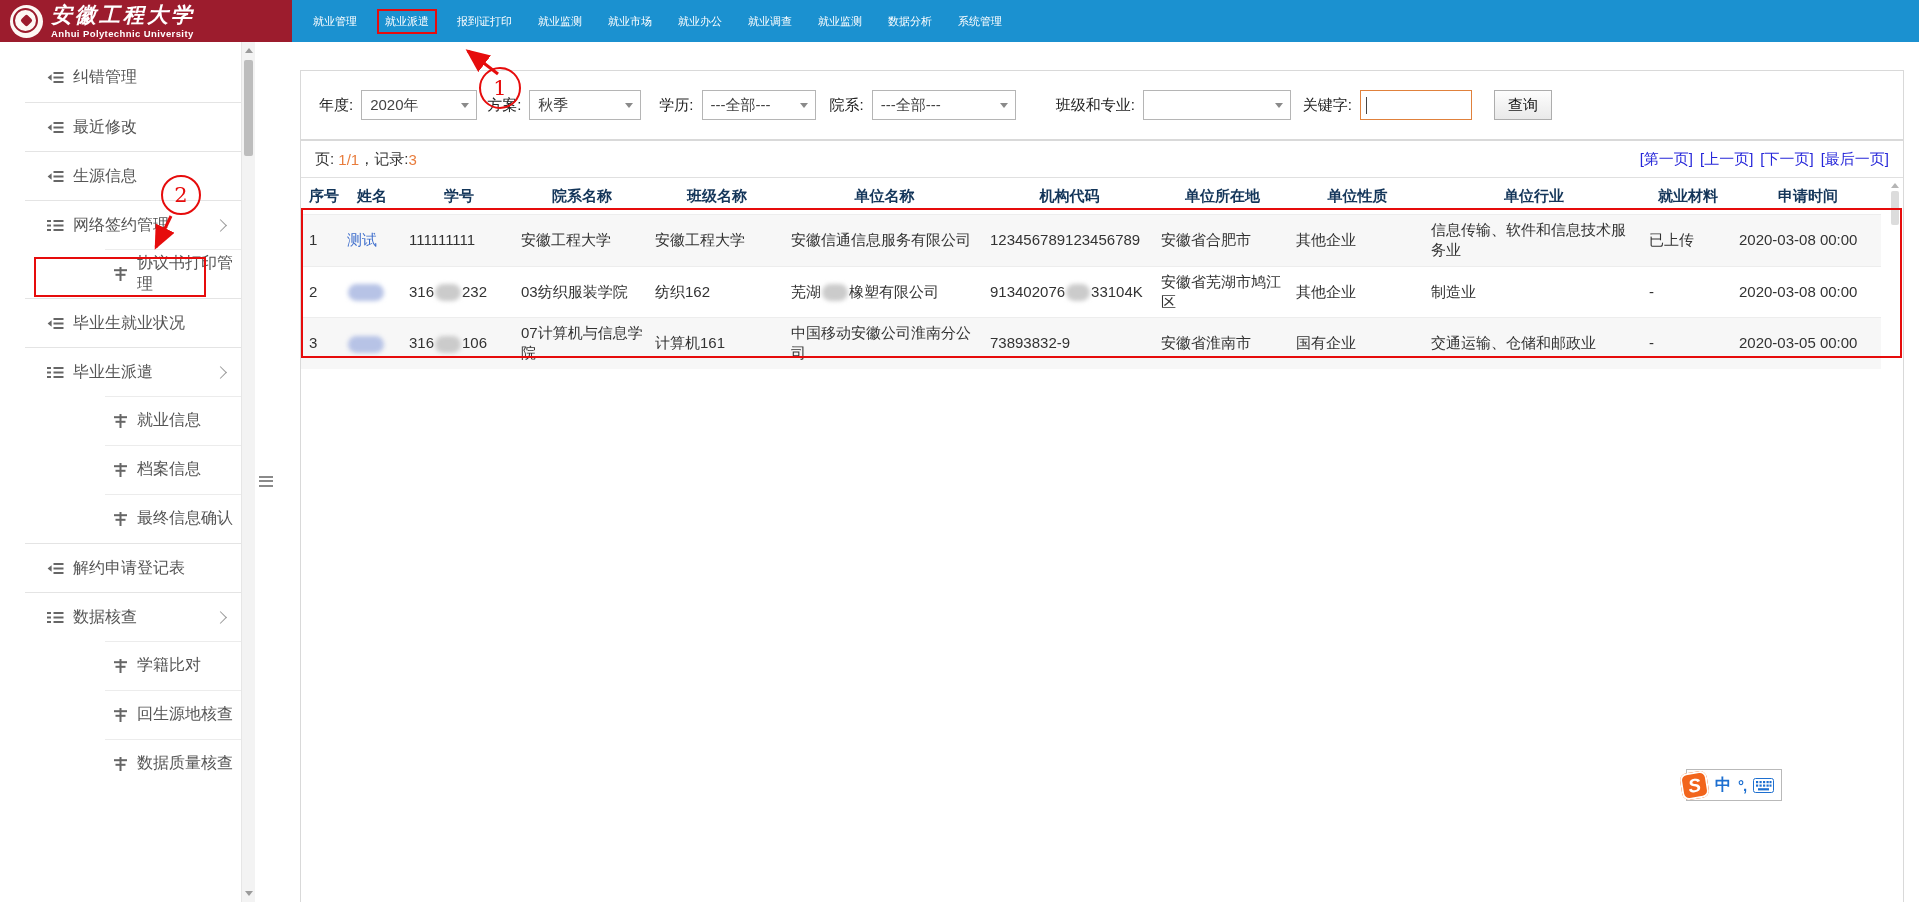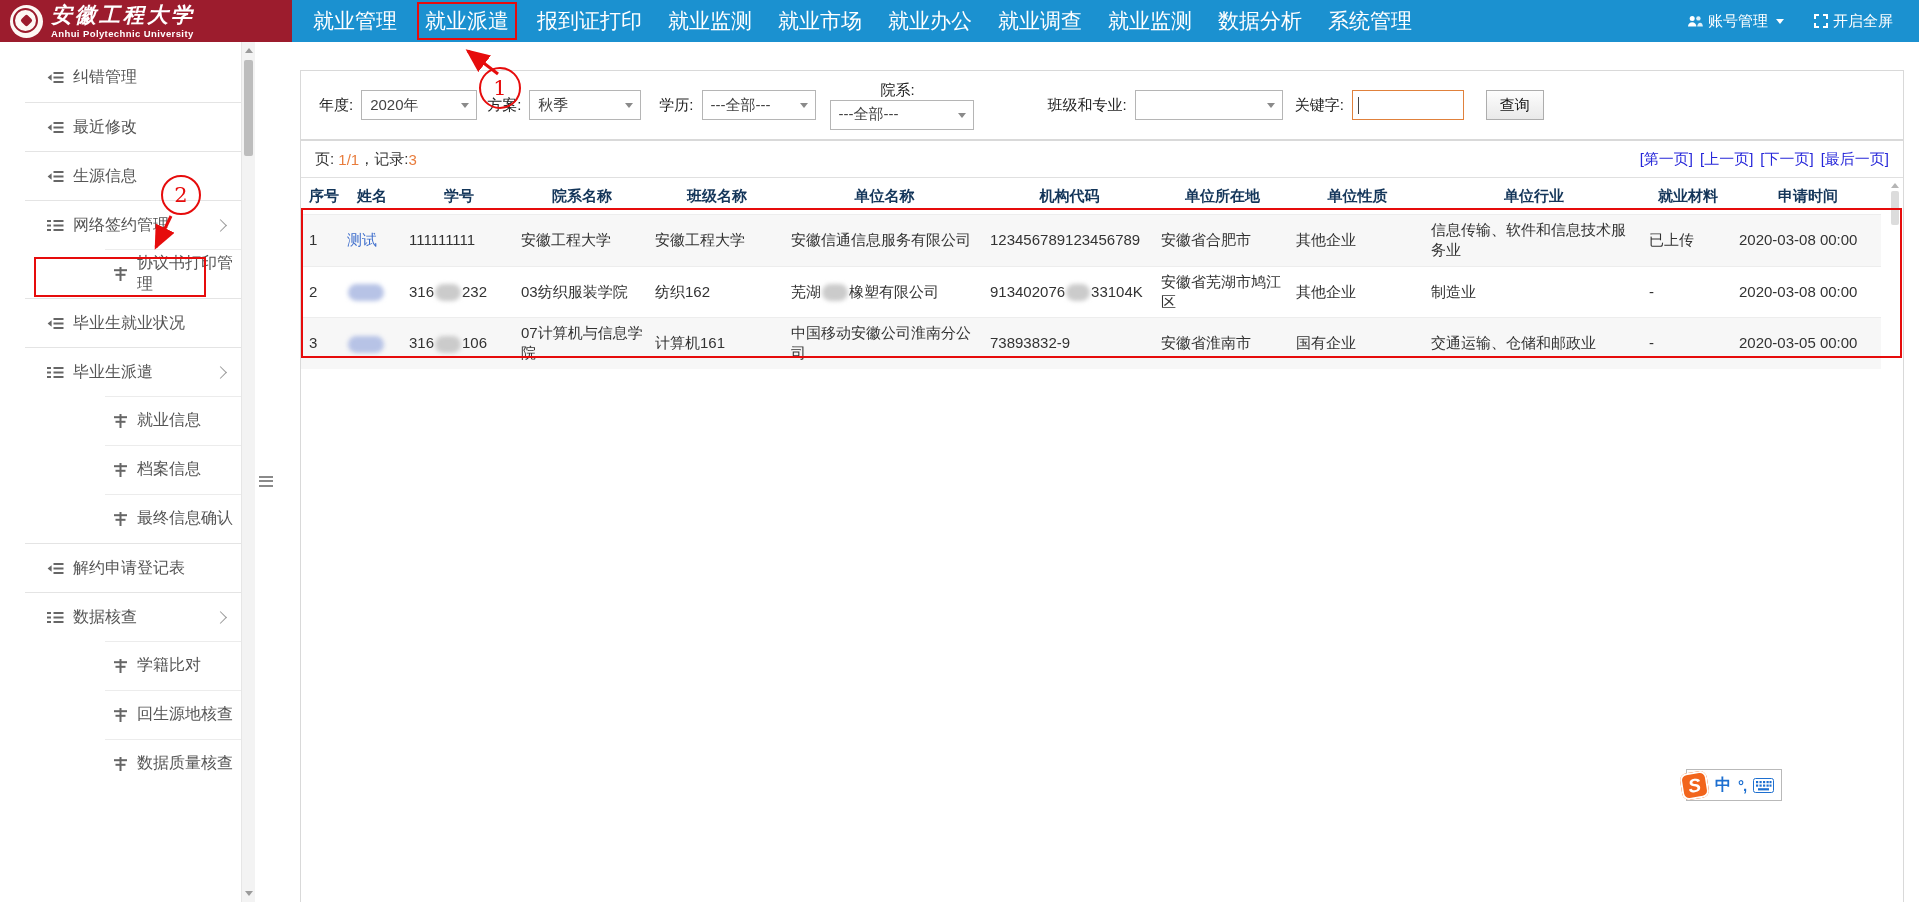--- a/index.html
+++ b/index.html
@@ -11,21 +11,21 @@
   
   .topbar{position:absolute;top:0;left:0;right:0;height:42px;background:#1b91d0;display:flex;align-items:stretch;z-index:5;}
   .logo-block{width:282px;background:#9c1c2d;display:flex;align-items:center;padding-left:10px;gap:8px;flex:none;}
   .seal{width:33px;height:33px;border-radius:50%;background:#fdf8f4;position:relative;flex:none;}
   .seal::before{content:"";position:absolute;left:3px;top:3px;width:25px;height:25px;border:2px solid #9c1c2d;border-radius:50%;box-sizing:border-box;}
   .seal::after{content:"";position:absolute;left:12px;top:11px;width:9px;height:9px;background:#9c1c2d;border-radius:2px;transform:rotate(45deg);}
   .uni-txt{display:flex;flex-direction:column;line-height:1;}
   .uni-cn{color:#fff;font-family:"DejaVu Serif","Liberation Serif",serif;font-style:italic;font-weight:bold;font-size:21px;letter-spacing:3px;white-space:nowrap;}
   .uni-en{color:#fff;font-size:9.5px;font-weight:bold;margin-top:4px;letter-spacing:.4px;white-space:nowrap;}
   .main-nav{display:flex;align-items:center;margin-left:8px;}
-  .nav-item{color:#fff;font-size:21px;padding:0 13px;height:42px;display:flex;align-items:center;cursor:pointer;white-space:nowrap;}
+  .nav-item{color:#fff;font-size:11px;padding:0 13px;height:42px;display:flex;align-items:center;cursor:pointer;white-space:nowrap;}
   .nav-item .nav-lbl{display:inline-block;}
   .nav-item.hl .nav-lbl{border:2.5px solid #e60c0c;padding:3px 6px;margin:-3px -6px;}
   .top-right{margin-left:auto;display:flex;align-items:center;gap:30px;padding-right:26px;color:#fff;font-size:15px;}
   .tr-item{display:flex;align-items:center;gap:5px;cursor:pointer;white-space:nowrap;}
   .caret-down{width:0;height:0;border-left:4.5px solid transparent;border-right:4.5px solid transparent;border-top:5px solid #fff;margin-left:3px;}
   
   .sidebar{position:absolute;top:42px;left:0;width:241px;bottom:0;background:#fff;padding-top:11px;box-sizing:border-box;z-index:2;}
   .side-item{position:relative;height:49px;display:flex;align-items:center;gap:9px;font-size:16px;color:#555;cursor:pointer;box-sizing:border-box;margin-left:25px;}
   .side-item.top{padding-left:22px;border-top:1px solid #e4e4e4;}
   .side-item.top.first{border-top:none;}
@@ -115,38 +115,20 @@
       <div class="nav-item">
         <span class="nav-lbl">就业监测</span>
       </div>
       <div class="nav-item">
         <span class="nav-lbl">数据分析</span>
       </div>
       <div class="nav-item">
         <span class="nav-lbl">系统管理</span>
       </div>
     </div>
-  <div class="top-right">
-    <div class="tr-item">
-      <svg width="16" height="13" viewBox="0 0 16 13">
-        <circle cx="5.2" cy="3.4" r="2.5" fill="#fff"></circle>
-        <path d="M1 11.5c0-2.7 1.9-4.3 4.2-4.3s4.2 1.6 4.2 4.3z" fill="#fff"></path>
-        <circle cx="11.4" cy="3.4" r="2.2" fill="#fff" opacity=".85"></circle>
-        <path d="M10.2 11.5c.2-2.2 1.4-3.8 3-3.8 1.5 0 2.6 1.4 2.6 3.8z" fill="#fff" opacity=".85"></path>
-      </svg>
-      <span>账号管理</span>
-      <span class="caret-down"></span>
-    </div>
-    <div class="tr-item">
-      <svg width="14" height="14" viewBox="0 0 14 14">
-        <path d="M1 5V1h4M9 1h4v4M13 9v4H9M5 13H1V9" stroke="#fff" stroke-width="2" fill="none"></path>
-      </svg>
-      <span>开启全屏</span>
-    </div>
-  </div>
 </div>
 
 <div class="sidebar">
     <div class="side-item top first">
       <span class="side-ic">
         <svg width="17" height="13" viewBox="0 0 17 13" fill="#666">
           <path d="M4.6 3.2L0.6 6.5l4 3.3z"></path>
           <rect x="6.5" y="1" width="10" height="2"></rect>
           <rect x="6.5" y="5.5" width="10" height="2"></rect>
           <rect x="6.5" y="10" width="10" height="2"></rect>
@@ -338,21 +320,21 @@
           <span class="arr"></span>
         </div>
       </div>
       <div class="fgroup" style="margin-right: 14px;">
         <span class="flabel">学历:</span>
         <div class="sel" style="width: 114px;">
           <span>---全部---</span>
           <span class="arr"></span>
         </div>
       </div>
-      <div class="fgroup" style="margin-right: 74px; flex-direction: column;">
+      <div class="fgroup" style="margin-right: 40px;">
         <span class="flabel">院系:</span>
         <div class="sel" style="width: 144px;">
           <span>---全部---</span>
           <span class="arr"></span>
         </div>
       </div>
       <div class="fgroup" style="margin-right: 12px;">
         <span class="flabel">班级和专业:</span>
         <div class="sel" style="width: 148px;">
           <span></span>

